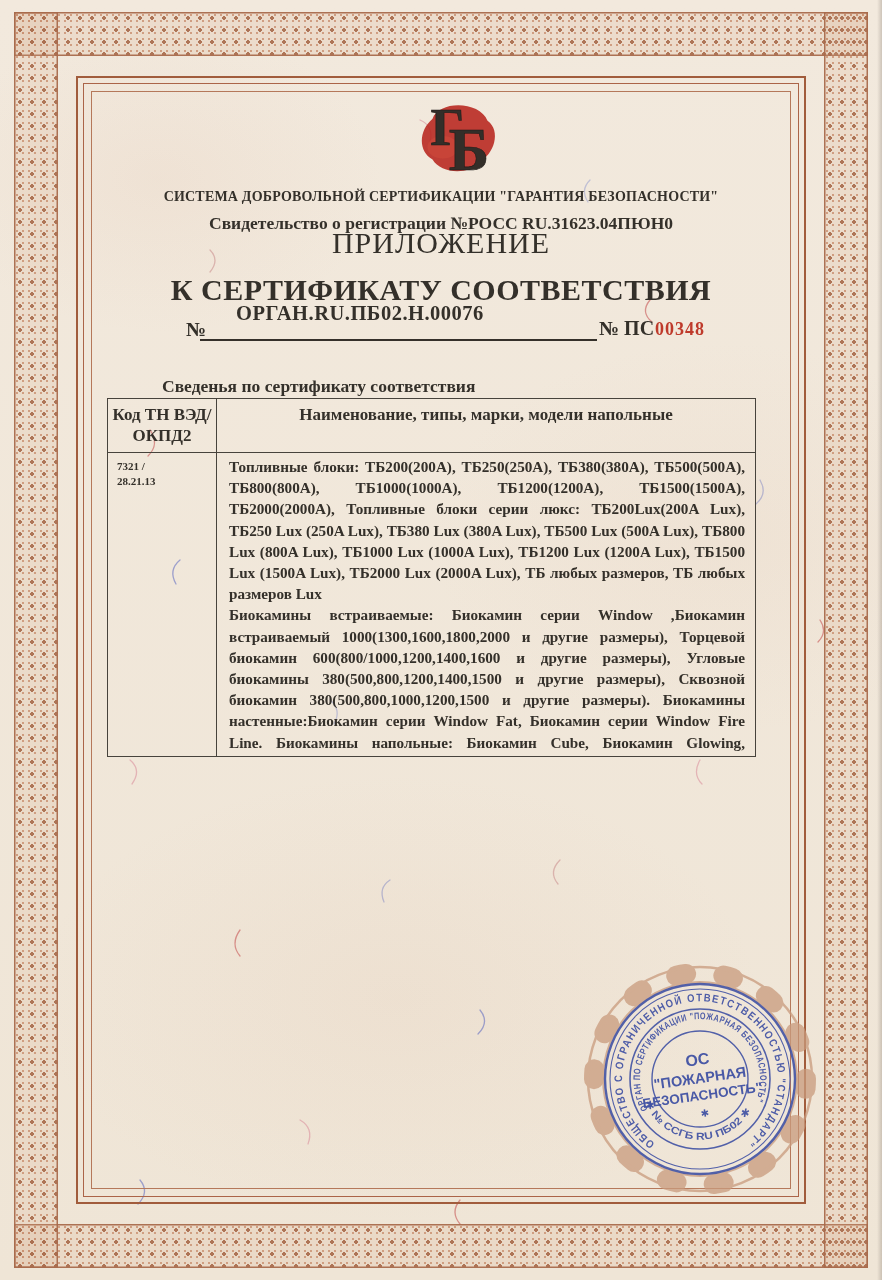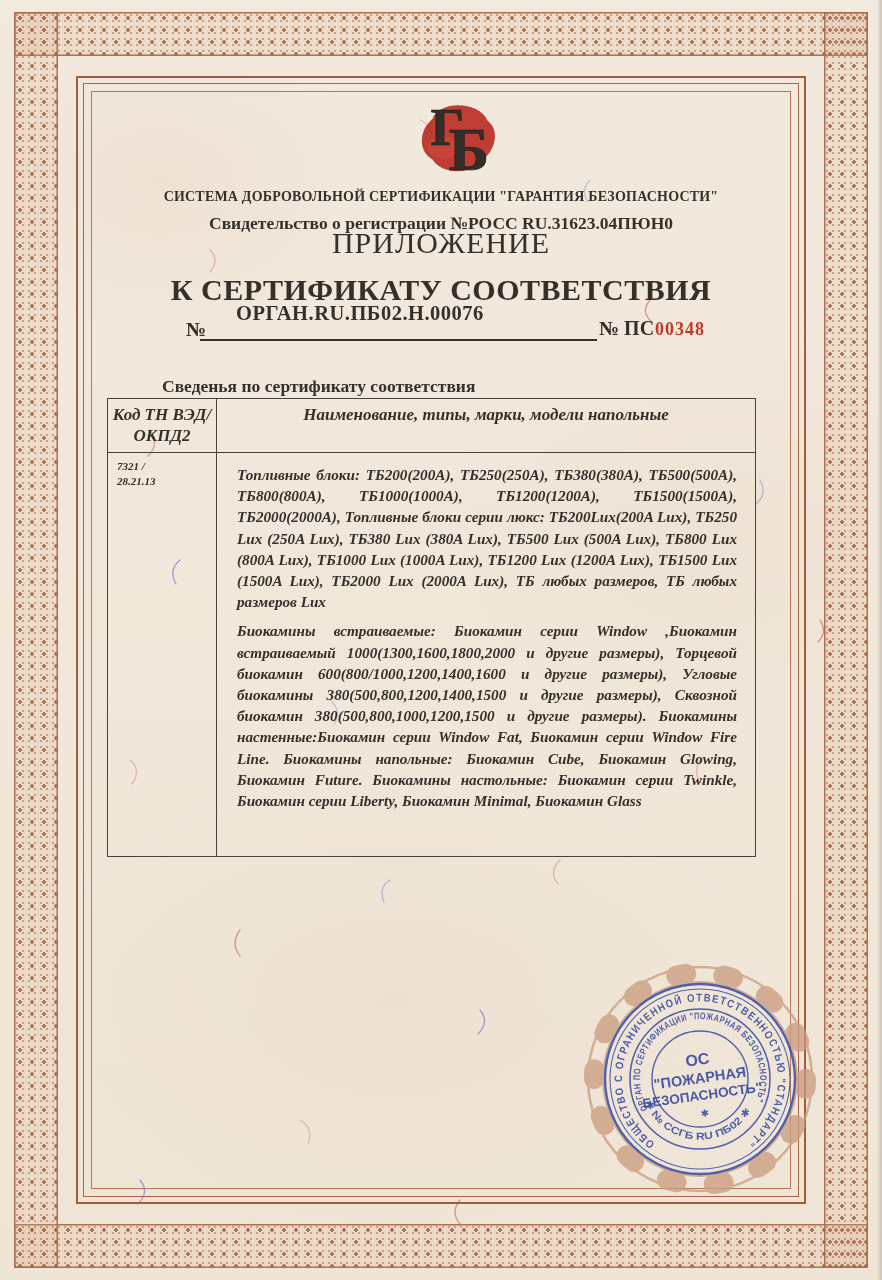--- a/index.html
+++ b/index.html
@@ -42,32 +42,32 @@
   .title1{top:226px;font-size:30px;font-weight:400;letter-spacing:1px;}
   .title2{top:273px;font-size:30px;font-weight:700;letter-spacing:.5px;}
   .certno{top:302px;left:236px;font-size:20.5px;font-weight:700;letter-spacing:.5px;}
   .no-sign{top:318px;left:186px;font-size:20px;font-weight:700;}
   .no-underline{top:339px;left:200px;width:397px;height:2.2px;background:#35302a;}
   .ps-row{top:317px;left:599px;font-size:20px;font-weight:700;white-space:nowrap;}
   .ps-value{color:#bf3a2b;font-size:18px;margin-left:1px;letter-spacing:1px;}
   .details-caption{top:342px;left:162px;font-size:17.5px;font-weight:700;margin-top:34px;}
   
   .ptable{
-    position:absolute;left:107px;top:398px;width:649px;height:459px;
+    position:absolute;left:107px;top:398px;width:649px;height:359px;
     box-sizing:border-box;border:1.6px solid #47433c;
-    display:grid;grid-template-columns:109px 1fr;grid-template-rows:54px 1fr;font-style:italic;
+    display:grid;grid-template-columns:109px 1fr;grid-template-rows:54px 1fr;
   }
   .cell{box-sizing:border-box;overflow:hidden;}
   .cb{border-bottom:1.6px solid #47433c;}
   .cr{border-right:1.6px solid #47433c;}
   .th{font-weight:700;font-size:17px;text-align:center;padding-top:5px;line-height:1.25;}
   .code-cell{font-weight:700;font-size:11px;padding:6px 6px 0 9px;line-height:1.35;}
   .desc-cell{font-weight:700;font-size:15.2px;line-height:21.2px;
     padding:3px 10px 0 12px;text-align:justify;}
-  .desc-cell p{margin:8px;}
+  .desc-cell p{margin:0;}
   
   .logo{position:absolute;left:402px;top:88px;}
   .stamp{position:absolute;left:550px;top:929px;}
   .stamp text{font-family:"Liberation Sans","DejaVu Sans",sans-serif;font-weight:700;}
 </style>
 </head>
 <body>
 
 <div class="page">
 

